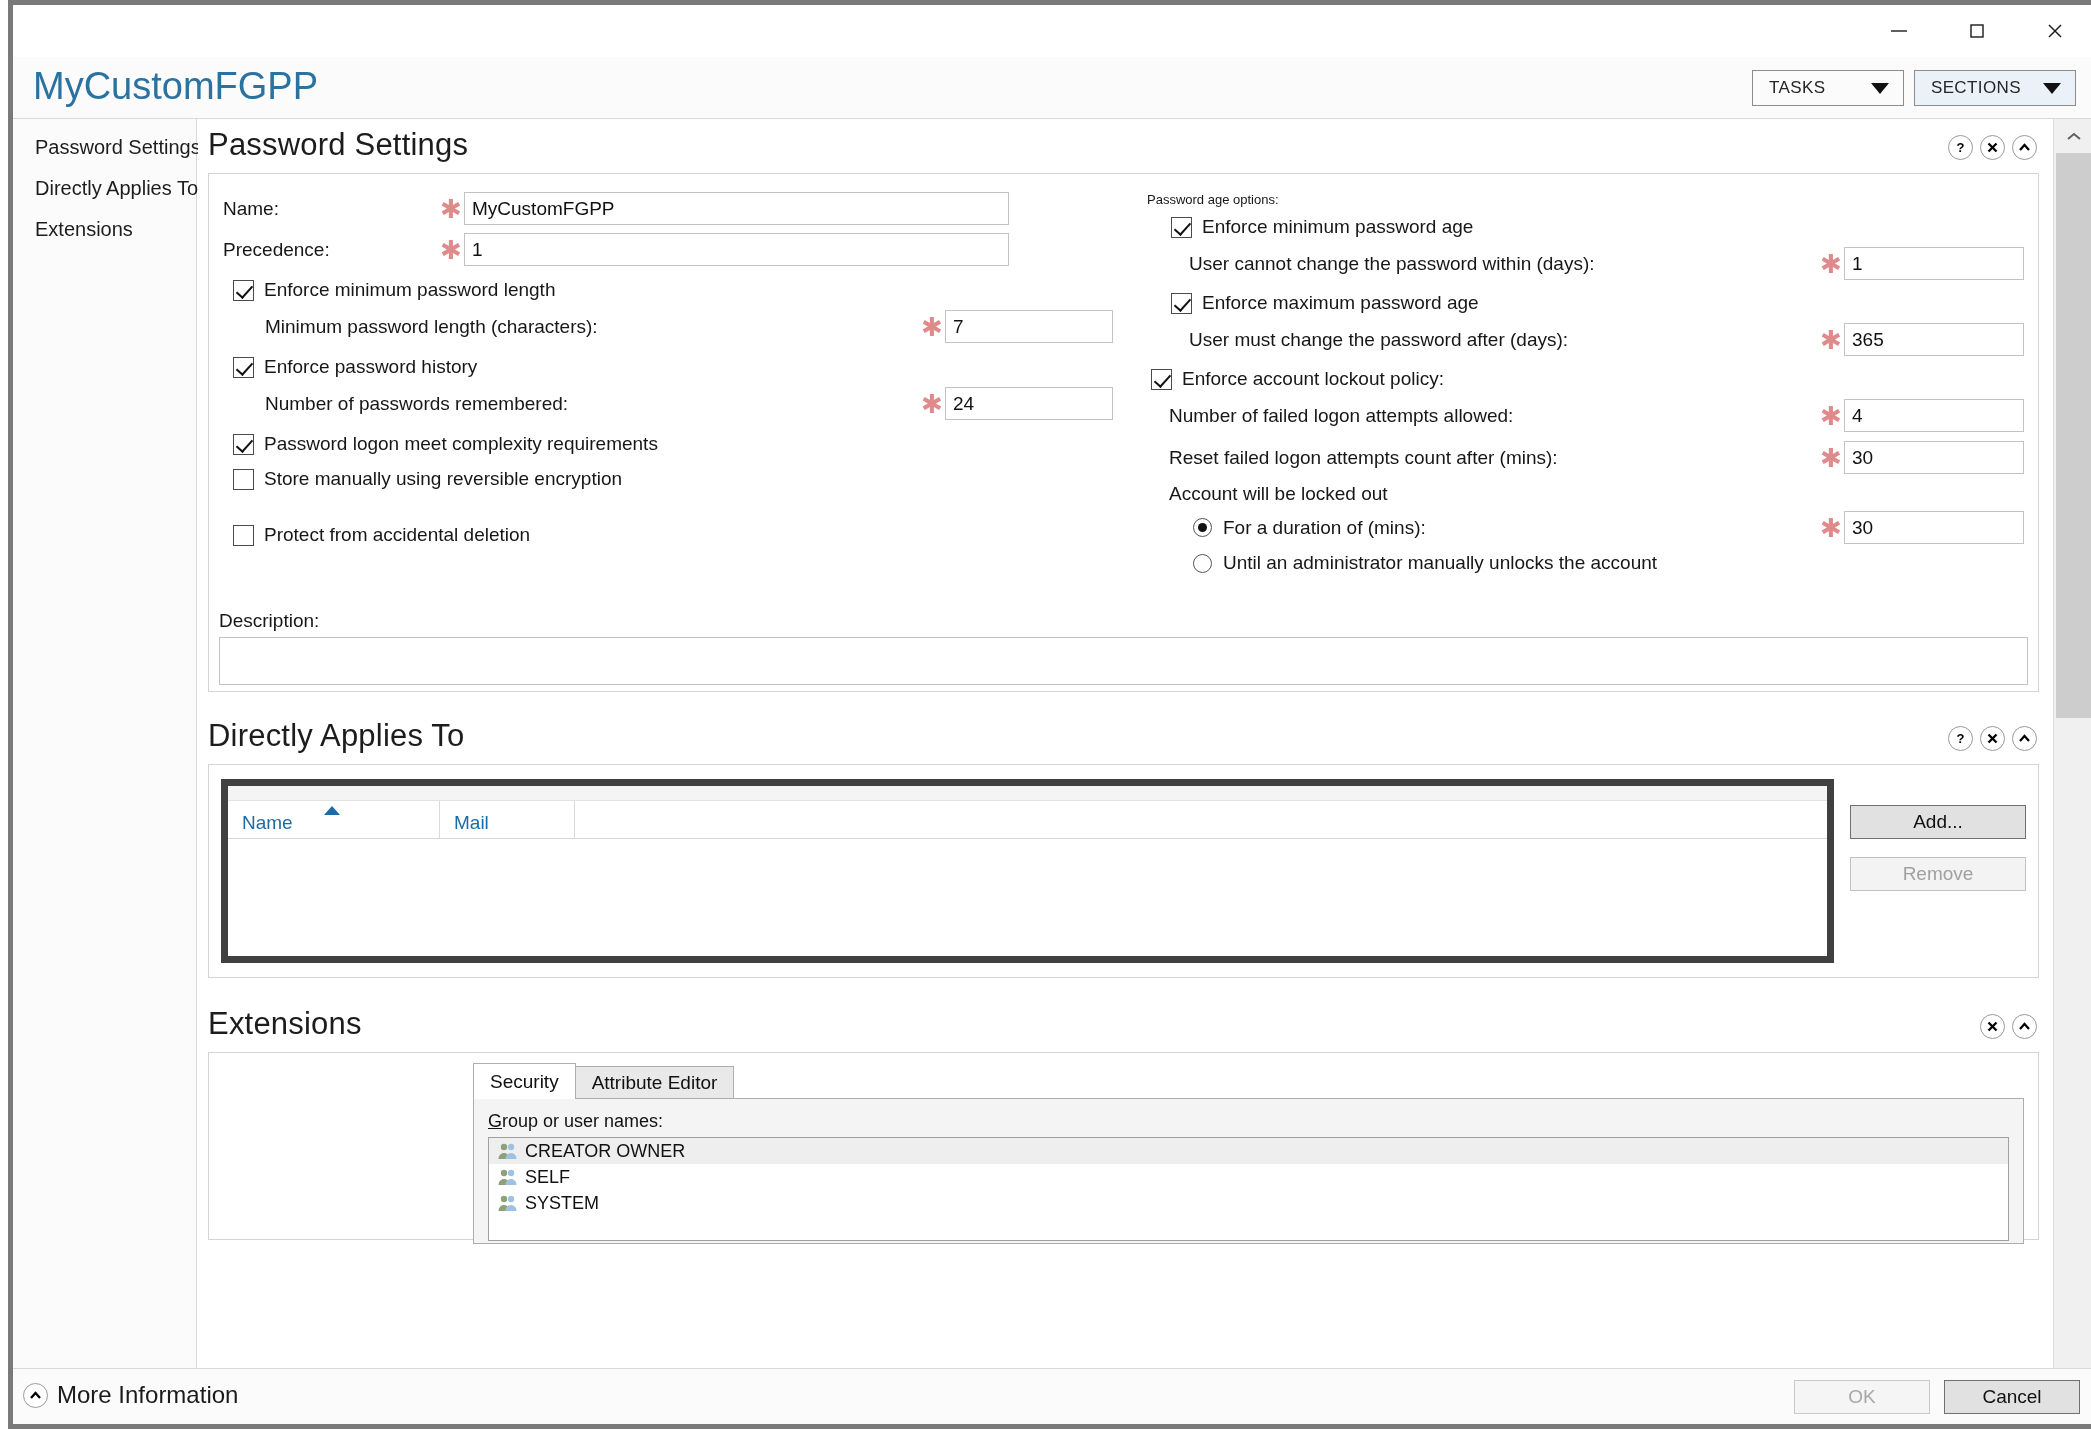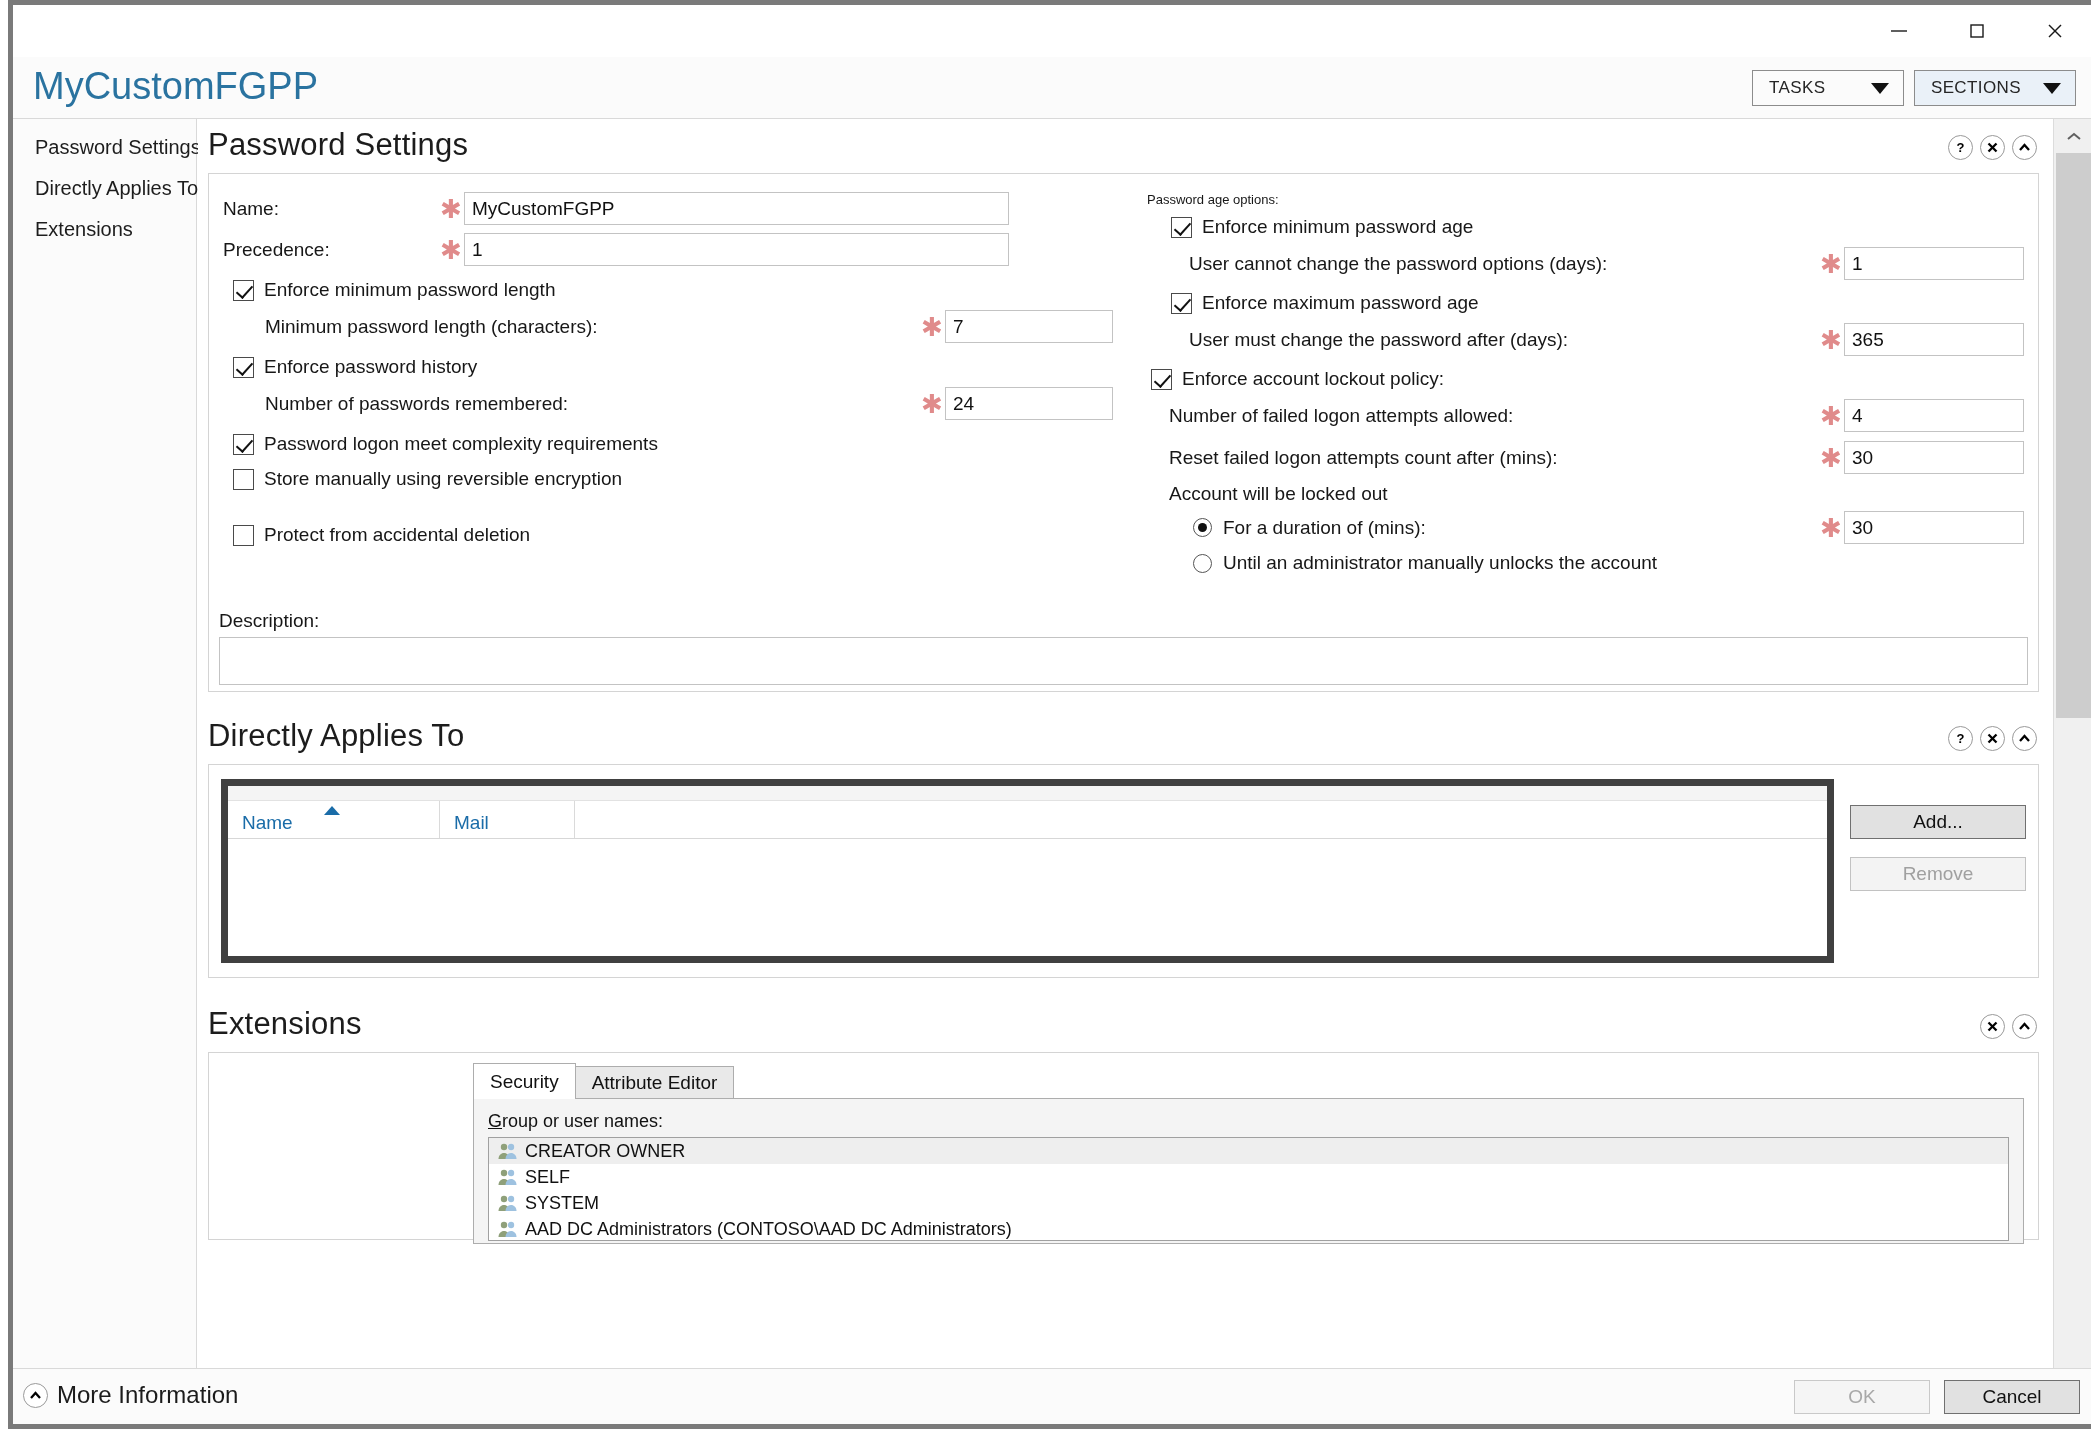--- a/index.html
+++ b/index.html
@@ -376,21 +376,21 @@
           </div>
 
           <div class="colR">
             <div class="rtitle">Password age options:</div>
 
             <div class="cbrow" style="margin-left:24px;margin-top:9px">
               <span class="cb on"></span>
               <span class="cbtext">Enforce minimum password age</span>
             </div>
             <div class="subrow">
-              <span class="flabel">User cannot change the password options (days):</span>
+              <span class="flabel">User cannot change the password within (days):</span>
               <span class="spacer"></span>
               <span class="req">✱</span>
               <input class="tin tin-num-r" type="text" value="1" style="">
             </div>
 
             <div class="cbrow" style="margin-left:24px;margin-top:12px">
               <span class="cb on"></span>
               <span class="cbtext">Enforce maximum password age</span>
             </div>
             <div class="subrow">
@@ -548,31 +548,20 @@
                 <span class="uicon">
                   <svg width="22" height="18" viewBox="0 0 22 18">
                     <circle cx="7" cy="5" r="3.2" fill="#8fa07a"></circle>
                       <path d="M1.5 17c0-3.6 2.5-6 5.5-6s5.5 2.4 5.5 6z" fill="#8fa07a"></path>
                     <circle cx="14" cy="5" r="3.2" fill="#9ec2e0"></circle>
                       <path d="M8.5 17c0-3.6 2.5-6 5.5-6s5.5 2.4 5.5 6z" fill="#9ec2e0"></path>
                   </svg>
                 </span>
                 <span>SYSTEM</span>
               </div>
-              <div class="gurow">
-                <span class="uicon">
-                  <svg width="22" height="18" viewBox="0 0 22 18">
-                    <circle cx="7" cy="5" r="3.2" fill="#8fa07a"></circle>
-                      <path d="M1.5 17c0-3.6 2.5-6 5.5-6s5.5 2.4 5.5 6z" fill="#8fa07a"></path>
-                    <circle cx="14" cy="5" r="3.2" fill="#9ec2e0"></circle>
-                      <path d="M8.5 17c0-3.6 2.5-6 5.5-6s5.5 2.4 5.5 6z" fill="#9ec2e0"></path>
-                  </svg>
-                </span>
-                <span>AAD DC Administrators (CONTOSO\AAD DC Administrators)</span>
-              </div>
 
             </div>
           </div>
         </div>
       </div>
     </div>
 
   </div>
 
   <div class="scrollbar">

